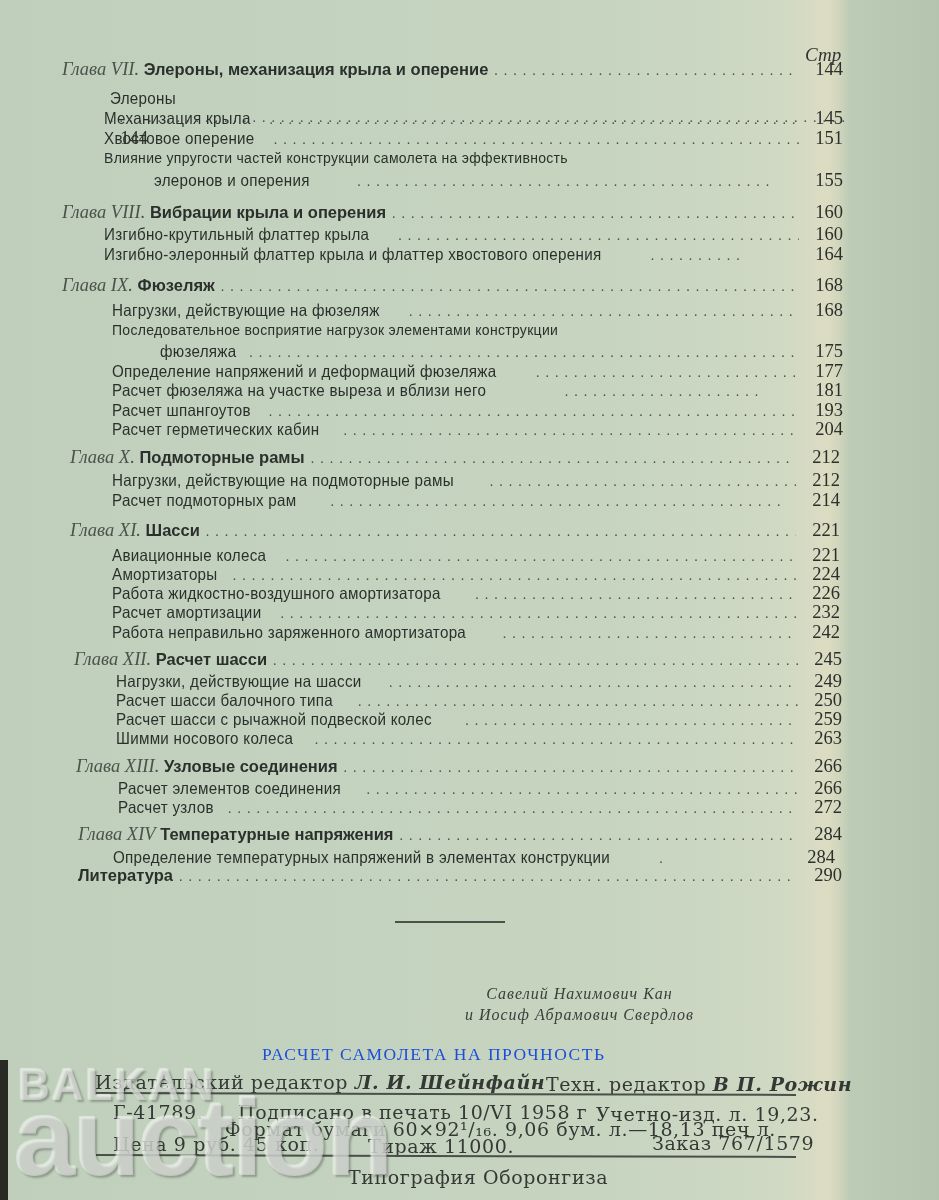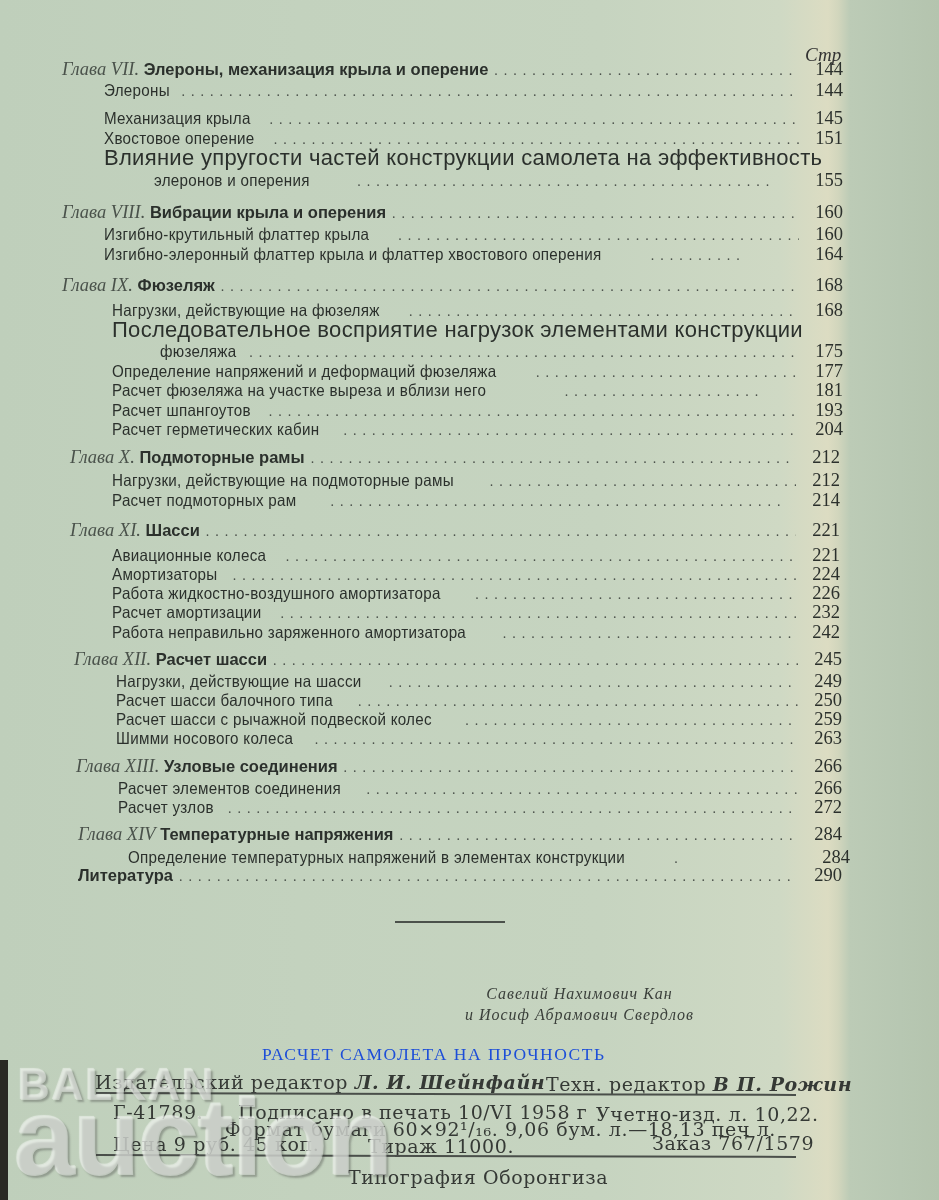--- a/index.html
+++ b/index.html
@@ -28,21 +28,21 @@
   }
   .row .txt { flex: 0 0 auto; }
   .row .dots {
     flex: 1 1 auto; overflow: hidden; margin: 0 6px; color: #4a504a;
     letter-spacing: 6px; font-size: 14px;
   }
   .row .pg { flex: 0 0 auto; width: 38px; text-align: right; font-size: 18.5px; }
   .chap .lbl { font-style: italic; color: #4a524b; }
   .chap .title { font-family: "Liberation Sans", "DejaVu Sans", sans-serif; font-weight: bold; font-size: 16.5px; }
   .sub .txt { font-family: "Liberation Sans", "DejaVu Sans", sans-serif; font-size: 16.5px; letter-spacing: 0.3px; transform: scaleX(0.92); transform-origin: left; }
-  .just { position: absolute; font-family: "Liberation Sans", "DejaVu Sans", sans-serif; font-size: 22px; line-height: 20px; letter-spacing: 0.3px; white-space: nowrap; }
+  .just { position: absolute; font-family: "Liberation Sans", "DejaVu Sans", sans-serif; font-size: 14px; line-height: 20px; letter-spacing: 0.3px; white-space: nowrap; }
   .rule { position: absolute; left: 395px; top: 921px; width: 110px; height: 2px; background: #4b514b; }
   .authors {
     position: absolute; left: 0; width: 939px; text-align: center;
     font-style: italic; font-size: 16px; letter-spacing: 1px; color: #3a3f3a;
   }
   .booktitle {
     position: absolute; left: 262px; top: 1044px; font-size: 17.5px;
     letter-spacing: 1.5px; color: #1d4ed8;
   }
   .imp { position: absolute; font-family: "DejaVu Serif", serif; font-size: 19px; color: #353935; white-space: nowrap; letter-spacing: 0.6px; }
@@ -61,21 +61,21 @@
 <div class="leftedge"></div>
 
 <div class="toc">
   <div class="stp">Стр</div>
 
   <div class="row chap" style="left:62px; top:59px; width:781px;">
     <span class="txt"><span class="lbl">Глава VII.</span> <span class="title">Элероны, механизация крыла и оперение</span></span>
     <span class="dots">.................................................................</span>
     <span class="pg">144</span>
   </div>
-  <div class="row sub" style="left:104px; top:80px; width:739px;">
+  <div class="row sub" style="left:104px; top:88px; width:739px;flex-direction:column;">
     <span class="txt">Элероны</span>
     <span class="dots">..............................................................................</span>
     <span class="pg">144</span>
   </div>
   <div class="row sub" style="left:104px; top:108px; width:739px;">
     <span class="txt">Механизация крыла</span>
     <span class="dots">..............................................................................</span>
     <span class="pg">145</span>
   </div>
   <div class="row sub" style="left:104px; top:128px; width:739px;">
@@ -230,21 +230,21 @@
     <span class="txt">Расчет узлов</span>
     <span class="dots">..............................................................................</span>
     <span class="pg">272</span>
   </div>
 
   <div class="row chap" style="left:78px; top:824px; width:764px;">
     <span class="txt"><span class="lbl">Глава XIV</span> <span class="title">Температурные напряжения</span></span>
     <span class="dots">.................................................................</span>
     <span class="pg">284</span>
   </div>
-  <div class="row sub" style="left:128px; top:847px; width:722px;justify-content:flex-end;">
+  <div class="row sub" style="left:113px; top:847px; width:722px;justify-content:flex-end;">
     <span class="txt">Определение температурных напряжений в элементах конструкции</span>
     <span class="dots">.</span>
     <span class="pg">284</span>
   </div>
 
   <div class="row chap" style="left:78px; top:865px; width:764px;">
     <span class="txt"><span class="title">Литература</span></span>
     <span class="dots">.................................................................</span>
     <span class="pg">290</span>
   </div>
@@ -262,21 +262,21 @@
   <i>Л. И. Шейнфайн</i>
 </div>
 <div class="imp" style="left:546px; top:1073px;">
   <span>Техн. редактор</span>
   <i>В П. Рожин</i>
 </div>
 <div class="hline" style="left:96px; top:1093px; width:700px; transform: rotate(0.15deg);"></div>
 
 <div class="imp" style="left:113px; top:1101px;">Г-41789.</div>
 <div class="imp" style="left:238px; top:1101px;">Подписано в печать 10/VI 1958 г</div>
-<div class="imp" style="left:596px; top:1103px;">Учетно-изд. л. 10,22.</div>
+<div class="imp" style="left:596px; top:1103px;">Учетно-изд. л. 19,23.</div>
 <div class="imp" style="left:225px; top:1118px;">Формат бумаги 60×92¹/₁₆. 9,06 бум. л.—18,13 печ л.</div>
 <div class="imp" style="left:113px; top:1133px;">Цена 9 руб. 45 коп.</div>
 <div class="imp" style="left:368px; top:1135px;">Тираж 11000.</div>
 <div class="imp" style="left:652px; top:1132px;">Заказ 767/1579</div>
 <div class="hline" style="left:96px; top:1155px; width:700px; transform: rotate(0.15deg);"></div>
 <div class="imp" style="left:348px; top:1166px;">Типография Оборонгиза</div>
 
 <div class="wm" style="left:18px; top:1060px; font-size:44px; letter-spacing:2px;">BALKAN</div>
 <div class="wm" style="left:14px; top:1082px; font-size:110px; letter-spacing:-2px; line-height:1;">auction</div>
 

